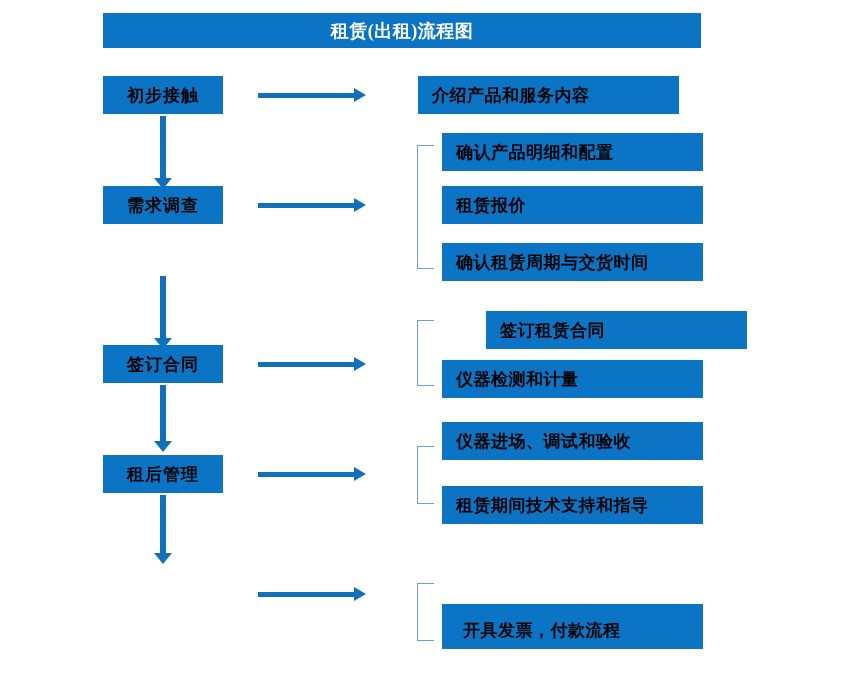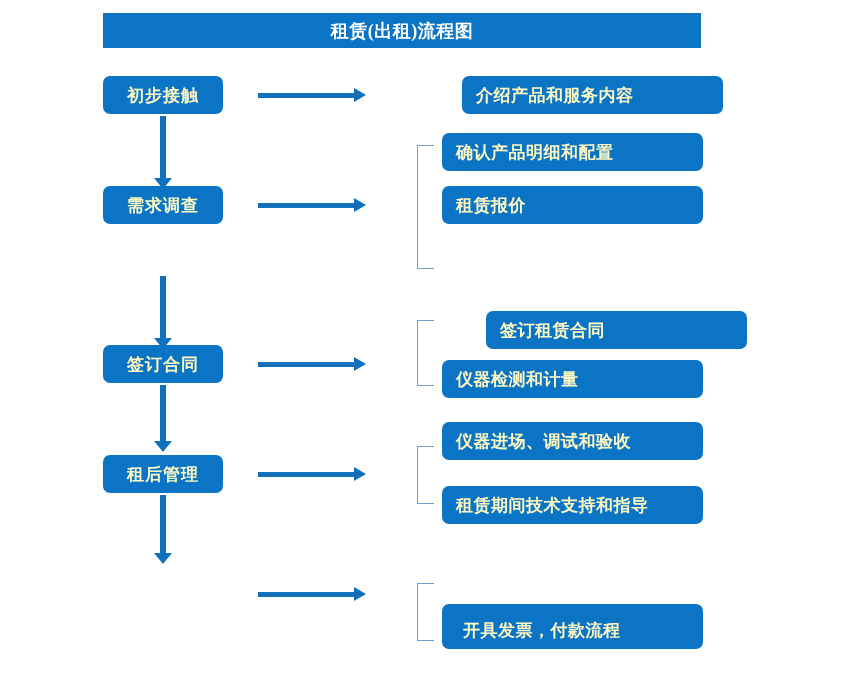--- a/index.html
+++ b/index.html
@@ -28,26 +28,25 @@
     display: flex;
     align-items: center;
     justify-content: center;
     font-size: 18px;
     font-weight: bold;
     letter-spacing: 0.5px;
   }
   .node-box {
     position: absolute;
     background: #0b74c4;
-    color: #fef9c3;
+    color: #000000;
     display: flex;
     align-items: center;
     font-weight: bold;
     box-sizing: border-box;
-    border-radius: 7px;
   }
   .node-left {
     width: 120px;
     height: 38px;
     justify-content: center;
     font-size: 17px;
     letter-spacing: 1px;
   }
   .node-right {
     width: 261px;
@@ -117,38 +116,39 @@
 
   <div class="title-bar">租赁(出租)流程图</div>
 
   <div class="node-box node-left" style="left:103px; top:76px;">初步接触</div>
 
   <div class="h-arrow" style="left:258px; top:88px; width:108px;">
     <div class="shaft" style="width:98px;"></div>
     <div class="head"></div>
   </div>
 
-  <div class="node-box node-right" style="left:462px; top:76px;padding-left:14px;">介绍产品和服务内容</div>
+  <div class="node-box node-right" style="left:418px; top:76px;padding-left:14px;">介绍产品和服务内容</div>
 
   <div class="v-arrow" style="left:152px; top:116px; height:74px;">
     <div class="shaft" style="height:62px;"></div>
     <div class="head" style="top:62px;"></div>
   </div>
 
   <div class="node-box node-left" style="left:103px; top:186px;">需求调查</div>
 
   <div class="h-arrow" style="left:258px; top:198px; width:108px;">
     <div class="shaft" style="width:98px;"></div>
     <div class="head"></div>
   </div>
 
   <div class="bracket" style="left:417px; top:145px; height:124px;"></div>
 
   <div class="node-box node-right" style="left:442px; top:133px;">确认产品明细和配置</div>
   <div class="node-box node-right" style="left:442px; top:186px;">租赁报价</div>
+  <div class="node-box node-right" style="left:442px; top:243px;">确认租赁周期与交货时间</div>
 
   <div class="v-arrow" style="left:152px; top:276px; height:74px;">
     <div class="shaft" style="height:62px;"></div>
     <div class="head" style="top:62px;"></div>
   </div>
 
   <div class="node-box node-left" style="left:103px; top:345px;">签订合同</div>
 
   <div class="h-arrow" style="left:258px; top:357px; width:108px;">
     <div class="shaft" style="width:98px;"></div>

